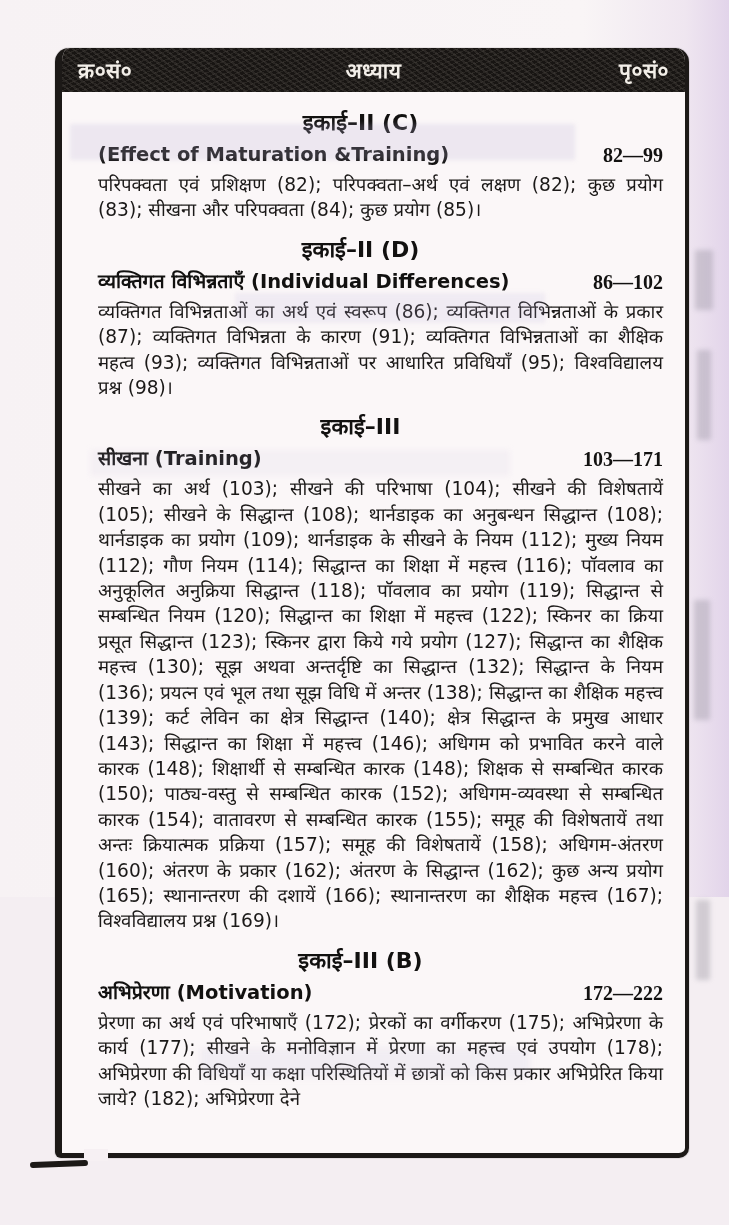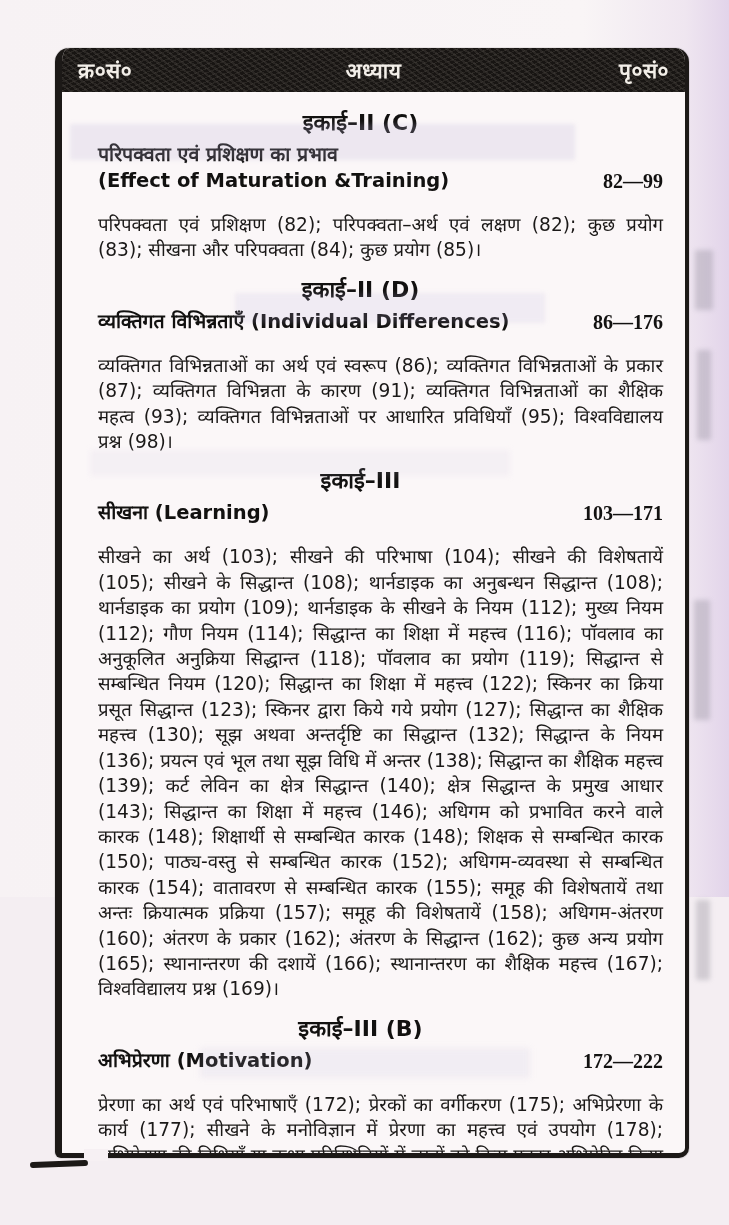--- a/index.html
+++ b/index.html
@@ -75,21 +75,21 @@
     font-weight:bold;
     font-size:20px;
     white-space:nowrap;
     padding-left:10px;
   }
   .section-body {
     font-size:18.6px;
     line-height:25.4px;
     text-align:justify;
     color:#1b1918;
-    margin-top:18px;
+    margin-top:4px;
   }
   
   .artifact { position:absolute; pointer-events:none; }
   .band1 { left:70px; top:124px; width:505px; height:36px; background:rgba(186,176,216,0.22); filter:blur(2px); }
   .band2 { left:235px; top:293px; width:310px; height:30px; background:rgba(186,176,216,0.16); filter:blur(2px); }
   .band3 { left:90px; top:450px; width:420px; height:26px; background:rgba(200,190,225,0.12); filter:blur(3px); }
   .band4 { left:200px; top:1048px; width:330px; height:30px; background:rgba(186,176,216,0.14); filter:blur(3px); }
   .ghost { background:rgba(120,115,130,0.28); filter:blur(2.5px); border-radius:2px; }
   .g1 { left:695px; top:250px; width:18px; height:60px; }
   .g2 { left:697px; top:350px; width:14px; height:90px; }
@@ -107,45 +107,42 @@
 
     <div class="header-bar">
       <span class="header-left">क्र०सं०</span>
       <span class="header-center">अध्याय</span>
       <span class="header-right">पृ०सं०</span>
     </div>
 
     <div class="content">
   <section>
     <div class="unit-heading">इकाई–II (C)</div>
-    <div>
-            <div class="title-line">परिपक्वता एवं प्रशिक्षण का प्रभाव</div>
-          </div>
     <div class="title-row">
       <span>(Effect of Maturation &amp;Training)</span>
       <span class="page-range">82—99</span>
     </div>
     <div class="section-body">परिपक्वता एवं प्रशिक्षण (82); परिपक्वता–अर्थ एवं लक्षण (82); कुछ प्रयोग (83); सीखना और परिपक्वता (84); कुछ प्रयोग (85)।</div>
   </section>
 
   <section>
     <div class="unit-heading">इकाई–II (D)</div>
     <div></div>
     <div class="title-row">
       <span>व्यक्तिगत विभिन्नताएँ (Individual Differences)</span>
-      <span class="page-range">86—176</span>
+      <span class="page-range">86—102</span>
     </div>
     <div class="section-body">व्यक्तिगत विभिन्नताओं का अर्थ एवं स्वरूप (86); व्यक्तिगत विभिन्नताओं के प्रकार (87); व्यक्तिगत विभिन्नता के कारण (91); व्यक्तिगत विभिन्नताओं का शैक्षिक महत्व (93); व्यक्तिगत विभिन्नताओं पर आधारित प्रविधियाँ (95); विश्वविद्यालय प्रश्न (98)।</div>
   </section>
 
   <section>
     <div class="unit-heading">इकाई–III</div>
     <div></div>
     <div class="title-row">
-      <span>सीखना (Learning)</span>
+      <span>सीखना (Training)</span>
       <span class="page-range">103—171</span>
     </div>
     <div class="section-body">सीखने का अर्थ (103); सीखने की परिभाषा (104); सीखने की विशेषतायें (105); सीखने के सिद्धान्त (108); थार्नडाइक का अनुबन्धन सिद्धान्त (108); थार्नडाइक का प्रयोग (109); थार्नडाइक के सीखने के नियम (112); मुख्य नियम (112); गौण नियम (114); सिद्धान्त का शिक्षा में महत्त्व (116); पॉवलाव का अनुकूलित अनुक्रिया सिद्धान्त (118); पॉवलाव का प्रयोग (119); सिद्धान्त से सम्बन्धित नियम (120); सिद्धान्त का शिक्षा में महत्त्व (122); स्किनर का क्रिया प्रसूत सिद्धान्त (123); स्किनर द्वारा किये गये प्रयोग (127); सिद्धान्त का शैक्षिक महत्त्व (130); सूझ अथवा अन्तर्दृष्टि का सिद्धान्त (132); सिद्धान्त के नियम (136); प्रयत्न एवं भूल तथा सूझ विधि में अन्तर (138); सिद्धान्त का शैक्षिक महत्त्व (139); कर्ट लेविन का क्षेत्र सिद्धान्त (140); क्षेत्र सिद्धान्त के प्रमुख आधार (143); सिद्धान्त का शिक्षा में महत्त्व (146); अधिगम को प्रभावित करने वाले कारक (148); शिक्षार्थी से सम्बन्धित कारक (148); शिक्षक से सम्बन्धित कारक (150); पाठ्य-वस्तु से सम्बन्धित कारक (152); अधिगम-व्यवस्था से सम्बन्धित कारक (154); वातावरण से सम्बन्धित कारक (155); समूह की विशेषतायें तथा अन्तः क्रियात्मक प्रक्रिया (157); समूह की विशेषतायें (158); अधिगम-अंतरण (160); अंतरण के प्रकार (162); अंतरण के सिद्धान्त (162); कुछ अन्य प्रयोग (165); स्थानान्तरण की दशायें (166); स्थानान्तरण का शैक्षिक महत्त्व (167); विश्वविद्यालय प्रश्न (169)।</div>
   </section>
 
   <section>
     <div class="unit-heading">इकाई–III (B)</div>
     <div></div>
     <div class="title-row">
       <span>अभिप्रेरणा (Motivation)</span>

